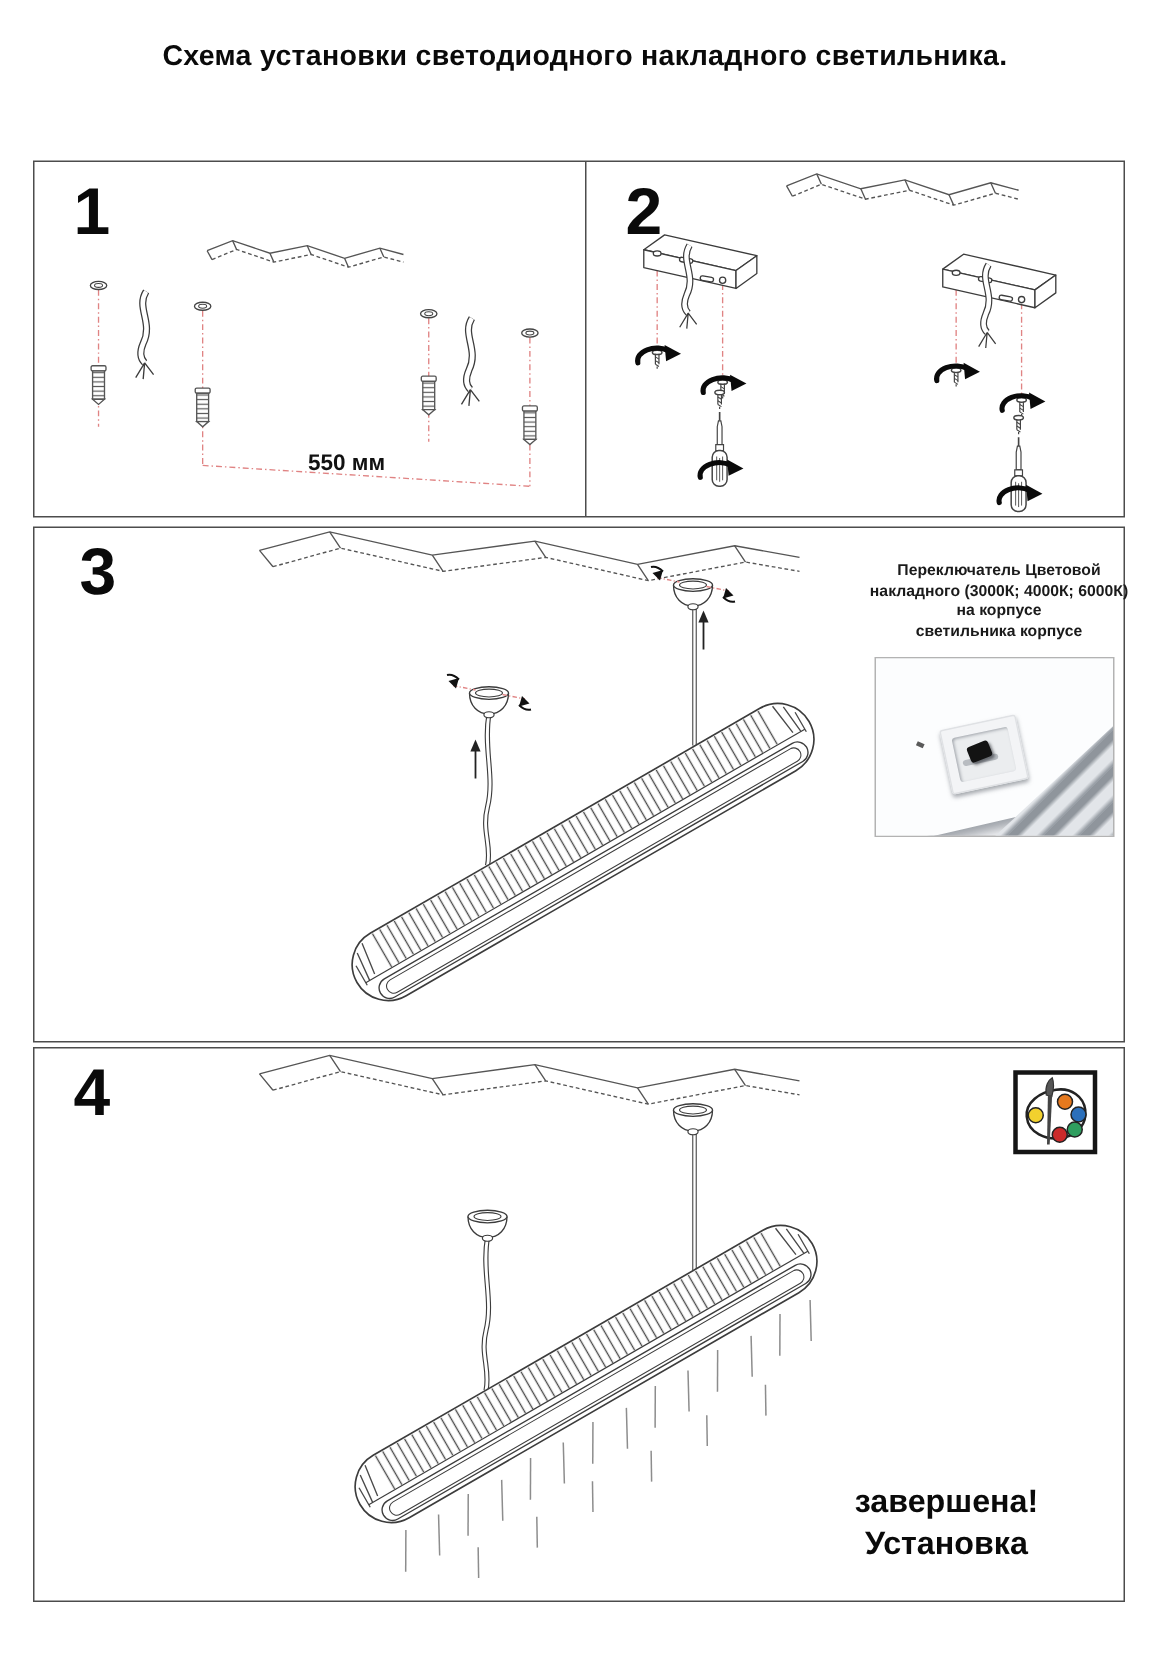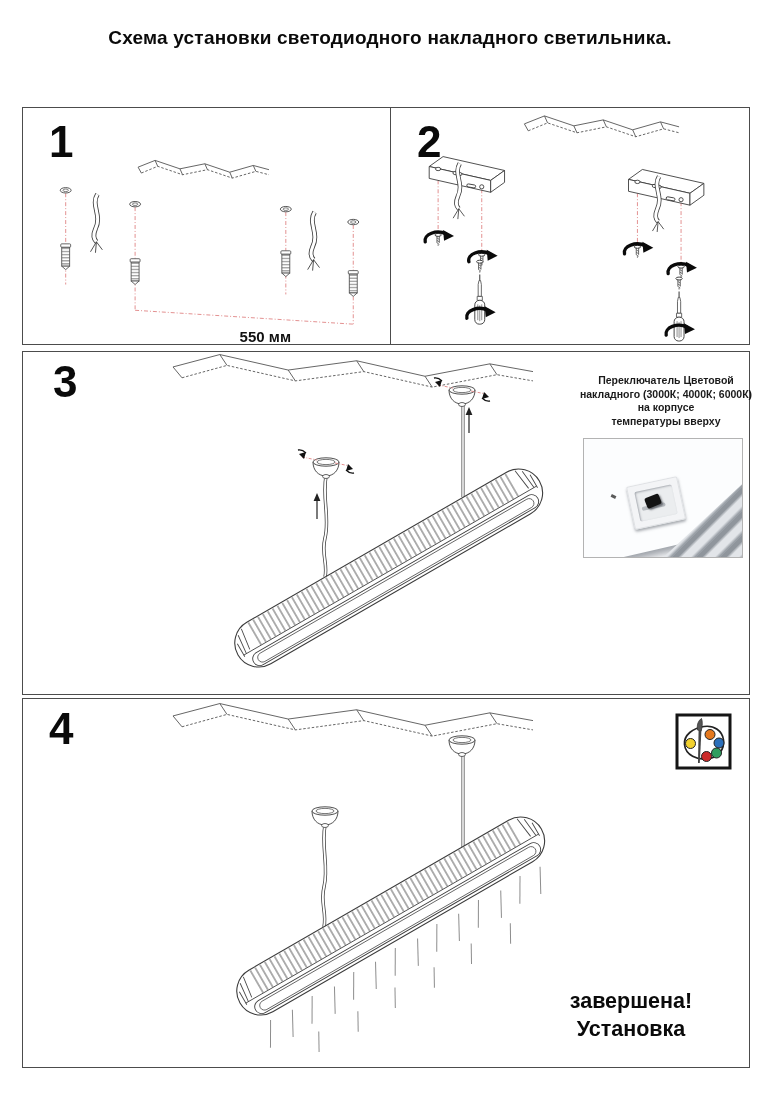--- a/index.html
+++ b/index.html
@@ -8,21 +8,21 @@
   .title{position:absolute;left:0;top:27px;width:100%;text-align:center;
          font-size:19px;font-weight:700;color:#0a0a0a;letter-spacing:0.2px;}
   .panel{position:absolute;border:1px solid #4c4c4c;background:#fff;box-sizing:border-box;}
   .row1{left:22px;top:107px;width:728px;height:238px;display:flex;}
   .p1{position:relative;width:368px;height:100%;border-right:1px solid #4c4c4c;box-sizing:border-box;}
   .p2{position:relative;flex:1;height:100%;}
   .p3{left:22px;top:351px;width:728px;height:344px;}
   .p4{left:22px;top:698px;width:728px;height:370px;}
   .stepnum{position:absolute;font-size:44px;font-weight:700;color:#0a0a0a;line-height:1;z-index:5;}
   .abs-svg{position:absolute;left:0;top:0;width:100%;height:100%;}
-  .dim-label{position:absolute;left:148px;top:220px;width:120px;text-align:right;
+  .dim-label{position:absolute;left:148px;top:192px;width:120px;text-align:center;
              font-size:15px;font-weight:700;color:#111;}
   .note{position:absolute;left:552px;top:22px;width:182px;text-align:center;
         font-size:10.5px;font-weight:700;color:#1a1a1a;line-height:1.3;}
   .note div{white-space:nowrap;}
   .photo{position:absolute;left:560px;top:86px;width:158px;height:118px;border:1px solid #b3b3b3;
          background:linear-gradient(205deg,#c9ced4 0%,#e2e5e9 35%,#f4f5f7 70%);overflow:hidden;}
   .photo-surface{position:absolute;left:-20%;top:-34%;width:135%;height:125%;background:#fcfdfe;
          transform:rotate(-13deg);box-shadow:4px 5px 7px rgba(85,92,104,0.55);border-radius:5px;}
   .photo-corrugation{position:absolute;right:-6px;bottom:-8px;width:108px;height:96px;
          background:repeating-linear-gradient(135deg,#8f959c 0 4px,#e2e5e9 7px 13px,#9aa0a7 16px 17px);
@@ -229,21 +229,21 @@
       <use href="#uparrow" transform="translate(294,143)"></use>
       <use href="#canopy" transform="translate(439,38)"></use>
       <use href="#twist" transform="translate(439,36)"></use>
       <use href="#uparrow" transform="translate(446,57)"></use>
     </svg>
 
     <div class="note">
       <div>Переключатель Цветовой</div>
       <div>накладного (3000К; 4000К; 6000К)</div>
       <div>на корпусе</div>
-      <div>температуры вверху</div>
+      <div>светильника корпусе</div>
     </div>
 
     <div class="photo">
       <div class="photo-surface"></div>
       <div class="photo-corrugation"></div>
       <div class="photo-speck"></div>
       <div class="photo-plate">
         <div class="plate-inner">
           <div class="plate-slot"></div>
           <div class="plate-knob"></div>

